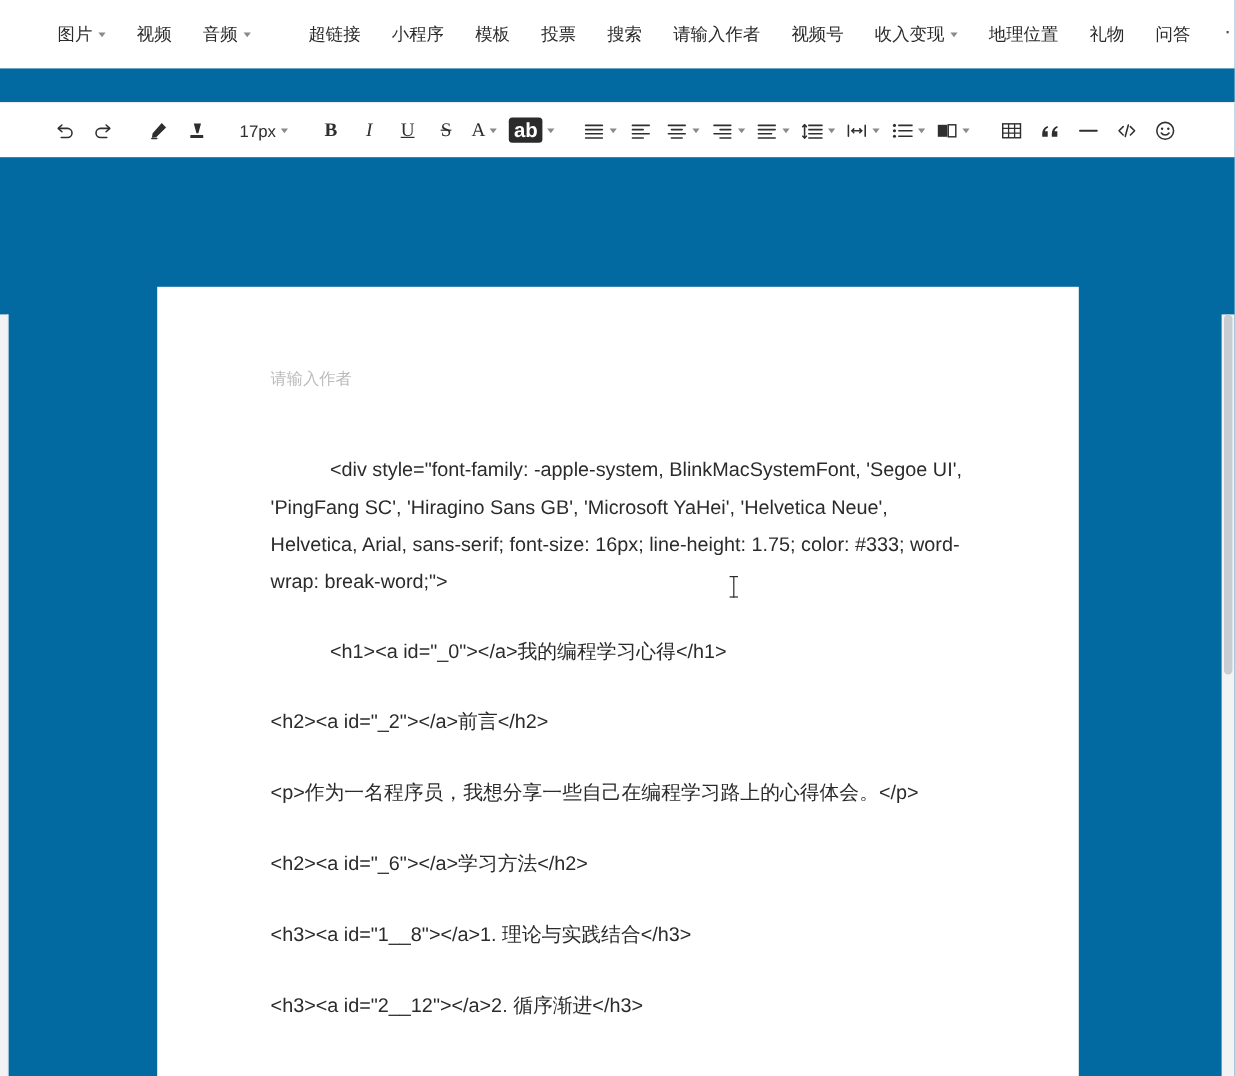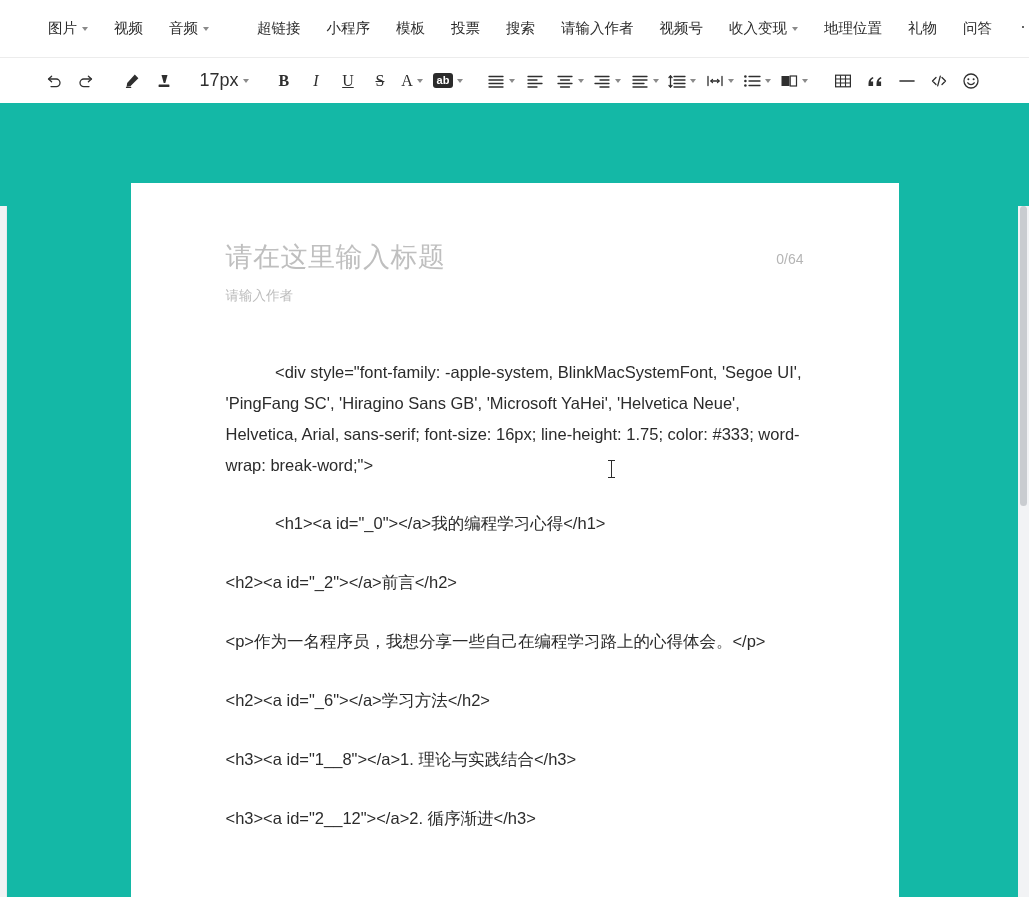--- a/index.html
+++ b/index.html
@@ -7,23 +7,24 @@
     width: 1029px;
     height: 897px;
     background: #f2f3f5;
     font-family: "Liberation Sans", sans-serif;
     overflow: hidden;
   }
   .app {
     position: relative;
     width: 1029px;
     height: 897px;
-    background: #14b8a6;
+    background: #0369a1;
     display: flex;
     flex-direction: column;
+    gap: 28px;
   }
 
   
   .menubar {
     height: 57px;
     background: #ffffff;
     display: flex;
     align-items: center;
     padding: 0 18px 0 40px;
     flex: none;
@@ -97,28 +98,28 @@
   }
   .tb .caret {
     display: inline-block;
     margin-left: 4px;
     width: 0; height: 0;
     border-left: 3.5px solid transparent;
     border-right: 3.5px solid transparent;
     border-top: 4px solid #8a8a8a;
   }
   .tb-sep { width: 14px; height: 1px; flex: none; }
-  .tb-fontsize { font-size: 18px; padding: 0 4px; }
+  .tb-fontsize { font-size: 14px; padding: 0 4px; }
   .tb-bold { font-weight: bold; font-family: "Liberation Serif", serif; font-size: 16px;}
   .tb-italic { font-style: italic; font-family: "Liberation Serif", serif; font-size: 16px;}
   .tb-underline { text-decoration: underline; font-family: "Liberation Serif", serif; font-size: 16px;}
   .tb-strike { text-decoration: line-through; font-family: "Liberation Serif", serif; font-size: 16px;}
   .tb-a { font-family: "Liberation Serif", serif; font-size: 16px; }
   .tb-hl {
-    background: #2b2b2b; color: #fff; font-size: 11px;
+    background: #2b2b2b; color: #fff; font-size: 17px;
     border-radius: 3px; padding: 2px 4px; line-height: 1;
     font-weight: bold;
   }
   .tb svg { display: block; }
 
   
   .canvas-wrap {
     flex: 1;
     overflow: hidden;
     display: flex;
@@ -461,24 +462,20 @@
             <path d="M5.8 10.8a3.8 3.8 0 0 0 6.4 0" fill="none" stroke="#2f2f2f" stroke-width="1.3" stroke-linecap="round"></path>
           </svg>
       </span>
     </div>
   </div>
 
   <div class="canvas-wrap">
     <div class="left-rail"></div>
 
     <div class="page">
-      <div class="title-row">
-        <div class="doc-title">请在这里输入标题</div>
-        <div class="char-count">0/64</div>
-      </div>
       <div class="doc-author">请输入作者</div>
 
       <div class="doc-body">
         <p class="indent">&lt;div style="font-family: -apple-system, BlinkMacSystemFont, 'Segoe UI', 'PingFang SC', 'Hiragino Sans GB', 'Microsoft YaHei', 'Helvetica Neue', Helvetica, Arial, sans-serif; font-size: 16px; line-height: 1.75; color: #333; word-wrap: break-word;"&gt;</p>
         <p class="indent">&lt;h1&gt;&lt;a id="_0"&gt;&lt;/a&gt;我的编程学习心得&lt;/h1&gt;</p>
         <p>&lt;h2&gt;&lt;a id="_2"&gt;&lt;/a&gt;前言&lt;/h2&gt;</p>
         <p>&lt;p&gt;作为一名程序员，我想分享一些自己在编程学习路上的心得体会。&lt;/p&gt;</p>
         <p>&lt;h2&gt;&lt;a id="_6"&gt;&lt;/a&gt;学习方法&lt;/h2&gt;</p>
         <p>&lt;h3&gt;&lt;a id="1__8"&gt;&lt;/a&gt;1. 理论与实践结合&lt;/h3&gt;</p>
         <p>&lt;h3&gt;&lt;a id="2__12"&gt;&lt;/a&gt;2. 循序渐进&lt;/h3&gt;</p>

